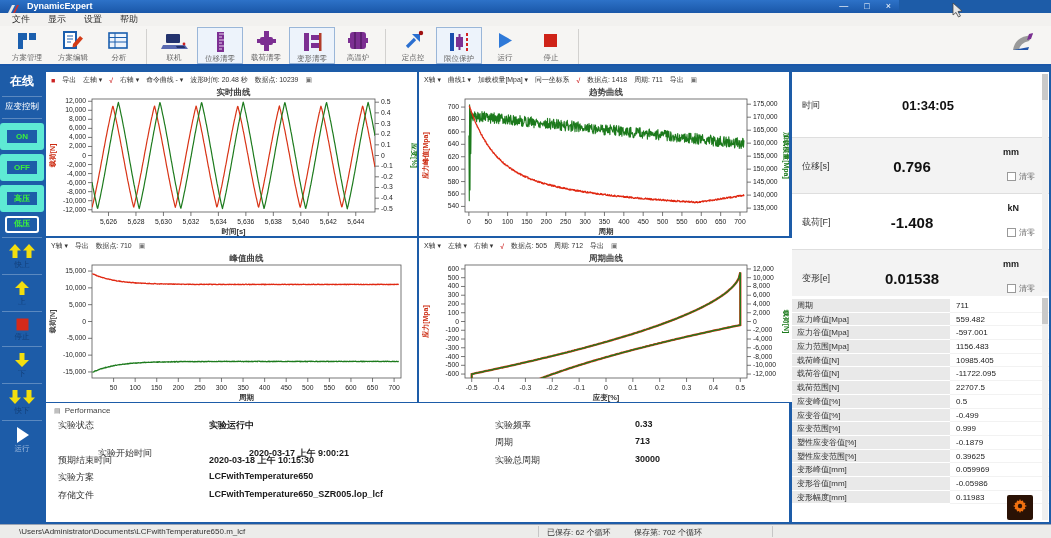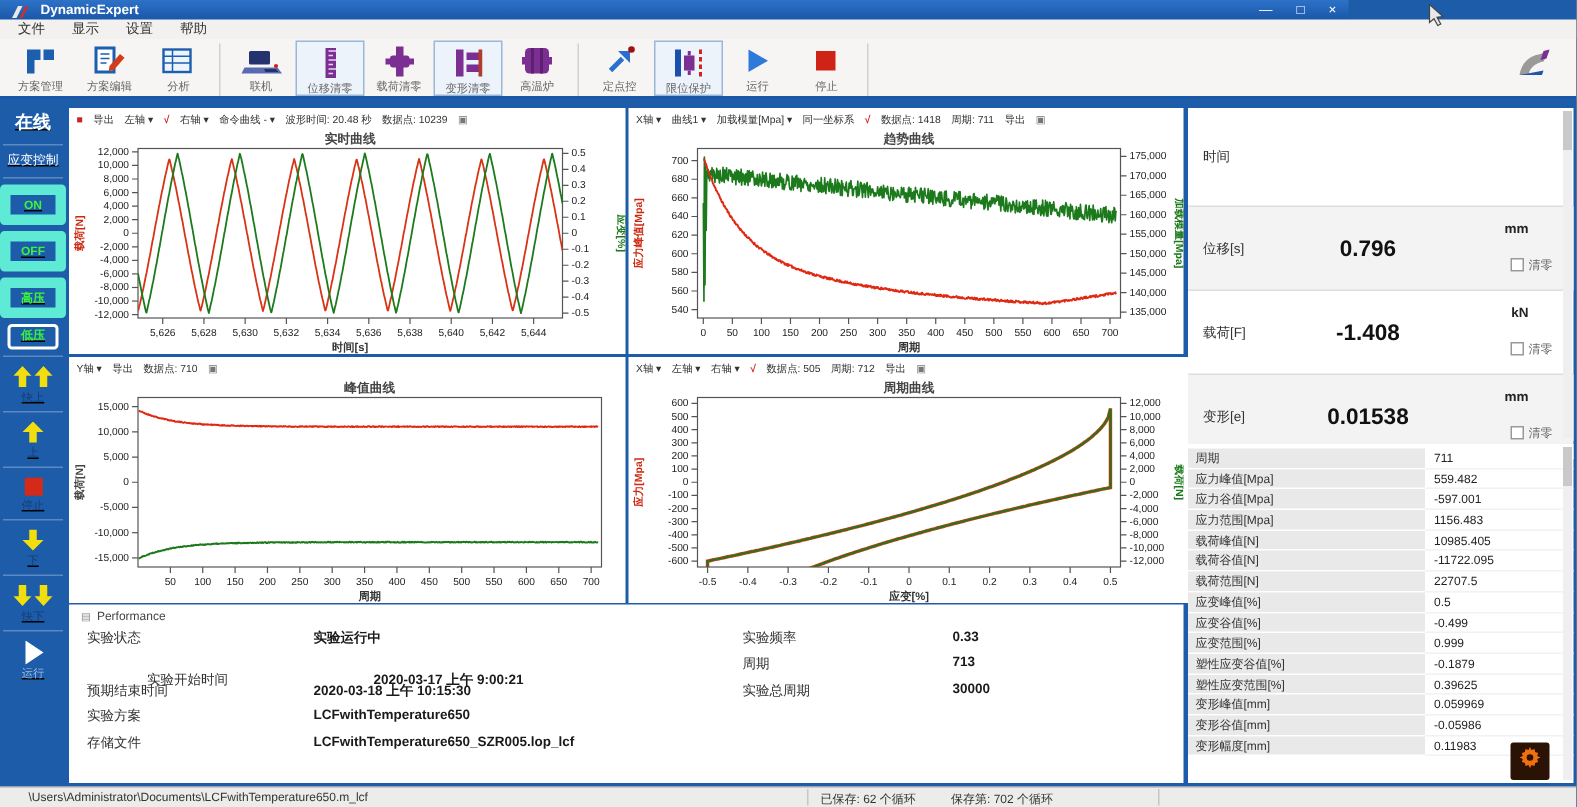--- a/index.html
+++ b/index.html
@@ -18,21 +18,21 @@
   
   .toolbar{position:absolute;left:0;top:26px;width:1051px;height:40px;background:#f6f5f3;
            border-bottom:2px solid #1a57a8;display:flex;align-items:flex-end;padding-left:4px;box-sizing:border-box;}
   .tbtn{width:46px;height:37px;display:flex;flex-direction:column;align-items:center;padding-top:1px;box-sizing:border-box;}
   .tbtn .ticon{height:25px;display:flex;align-items:center;justify-content:center;}
   .tbtn .tlabel{font-size:7.5px;color:#666;line-height:9px;white-space:nowrap;}
   .tbtn.boxed{border:1px solid #9ab6d8;background:#edf3fb;}
   .tsep{width:1px;height:35px;background:#d2d1cf;margin:1px 4px 0;}
   .tb-logo{position:absolute;right:10px;top:30px;}
   
-  .sidebar{position:absolute;left:0;top:66px;width:44px;height:458px;text-decoration:underline;}
+  .sidebar{position:absolute;left:0;top:66px;width:44px;height:458px;}
   .sb-status{font-size:12px;font-weight:bold;color:#fff;text-align:center;padding:7px 0 5px;}
   .sb-mode{font-size:8.5px;color:#fff;text-align:center;padding:3px 0 4px;}
   .sb-div{height:1px;background:rgba(255,255,255,.28);margin:1px 2px;}
   .sb-btn{width:30px;height:13px;margin:4px auto;border:7px solid #5eead4;border-radius:3px;
           color:#3cf23c;font-size:8px;font-weight:bold;text-align:center;line-height:13px;}
   .sb-btn.active{border:2px solid #fff;line-height:11px;}
   .jog{text-align:center;padding:5px 0 3px;}
   .jog svg{display:block;margin:0 auto;}
   .jog .jlabel{font-size:7.5px;color:#123e77;margin-top:1px;}
   .jog.runrow .jlabel{color:#9db9dd;}
@@ -659,20 +659,21 @@
         <div class="prow" style="left: 12px; top: 85.6px; width: 430px;"><span class="plabel" style="display: inline-block;">存储文件</span><span class="pvalue" style="position: absolute; left: 151px;">LCFwithTemperature650_SZR005.lop_lcf</span></div>
         <div class="prow" style="left: 449px; top: 16px; width: 280px;"><span class="plabel">实验频率</span><span class="pvalue" style="position: absolute; left: 140px;">0.33</span></div>
         <div class="prow" style="left: 449px; top: 33.4px; width: 280px;"><span class="plabel">周期</span><span class="pvalue" style="position: absolute; left: 140px;">713</span></div>
         <div class="prow" style="left: 449px; top: 50.8px; width: 280px;"><span class="plabel">实验总周期</span><span class="pvalue" style="position: absolute; left: 140px;">30000</span></div>
       </div>
   </div>
 
   <div class="readouts" id="readouts">
       <div class="ro-row time" style="height: 66px;">
         <span class="ro-label">时间</span>
+        <span class="ro-value">01:34:05</span>
       </div>
       <div class="ro-row alt" style="height: 56px;">
         <span class="ro-label">位移[s]</span>
         <span class="ro-value">0.796</span>
         <span class="ro-unit">mm</span>
         <span class="ro-zero">
           <span class="cbx"></span>
           <span>清零</span>
         </span>
       </div>

